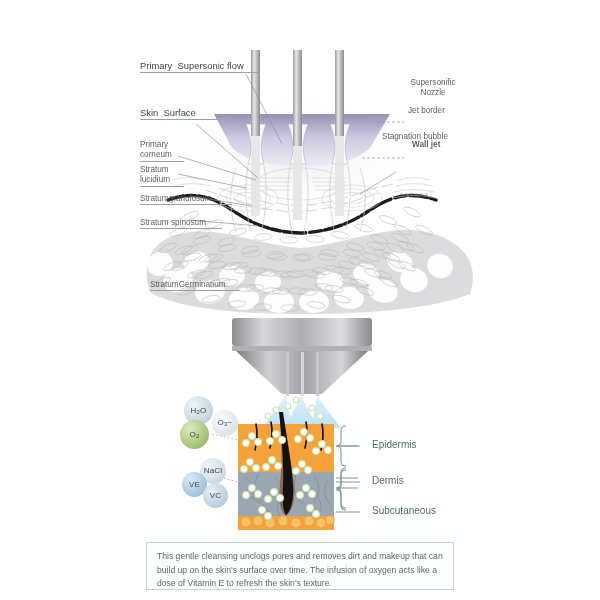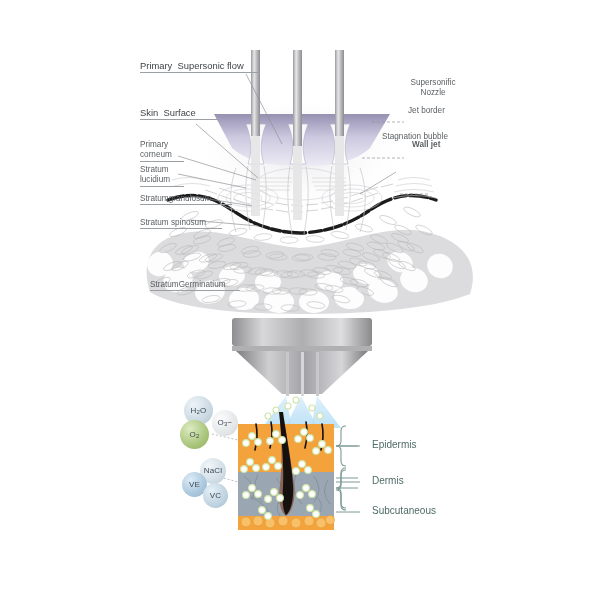--- a/index.html
+++ b/index.html
@@ -406,14 +406,15 @@
   </div>
   <div class="mol" style="left:203px;top:483px;width:25px;height:25px;
               background:radial-gradient(circle at 34% 30%, #e6f0f8 0%, #bed2e0 62%, #a4bdd0 100%);">
     <span>VC</span>
   </div>
 
   <div class="brk-lbl" style="left:372px;top:439px;">Epidermis</div>
   <div class="brk-lbl" style="left:372px;top:475px;">Dermis</div>
   <div class="brk-lbl" style="left:372px;top:505px;">Subcutaneous</div>
 
+  <div class="caption">This gentle cleansing unclogs pores and removes dirt and makeup that can build up on the skin's surface over time. The infusion of oxygen acts like a dose of Vitamin E to refresh the skin's texture.</div>
 
 </div>
 
 </body></html>

